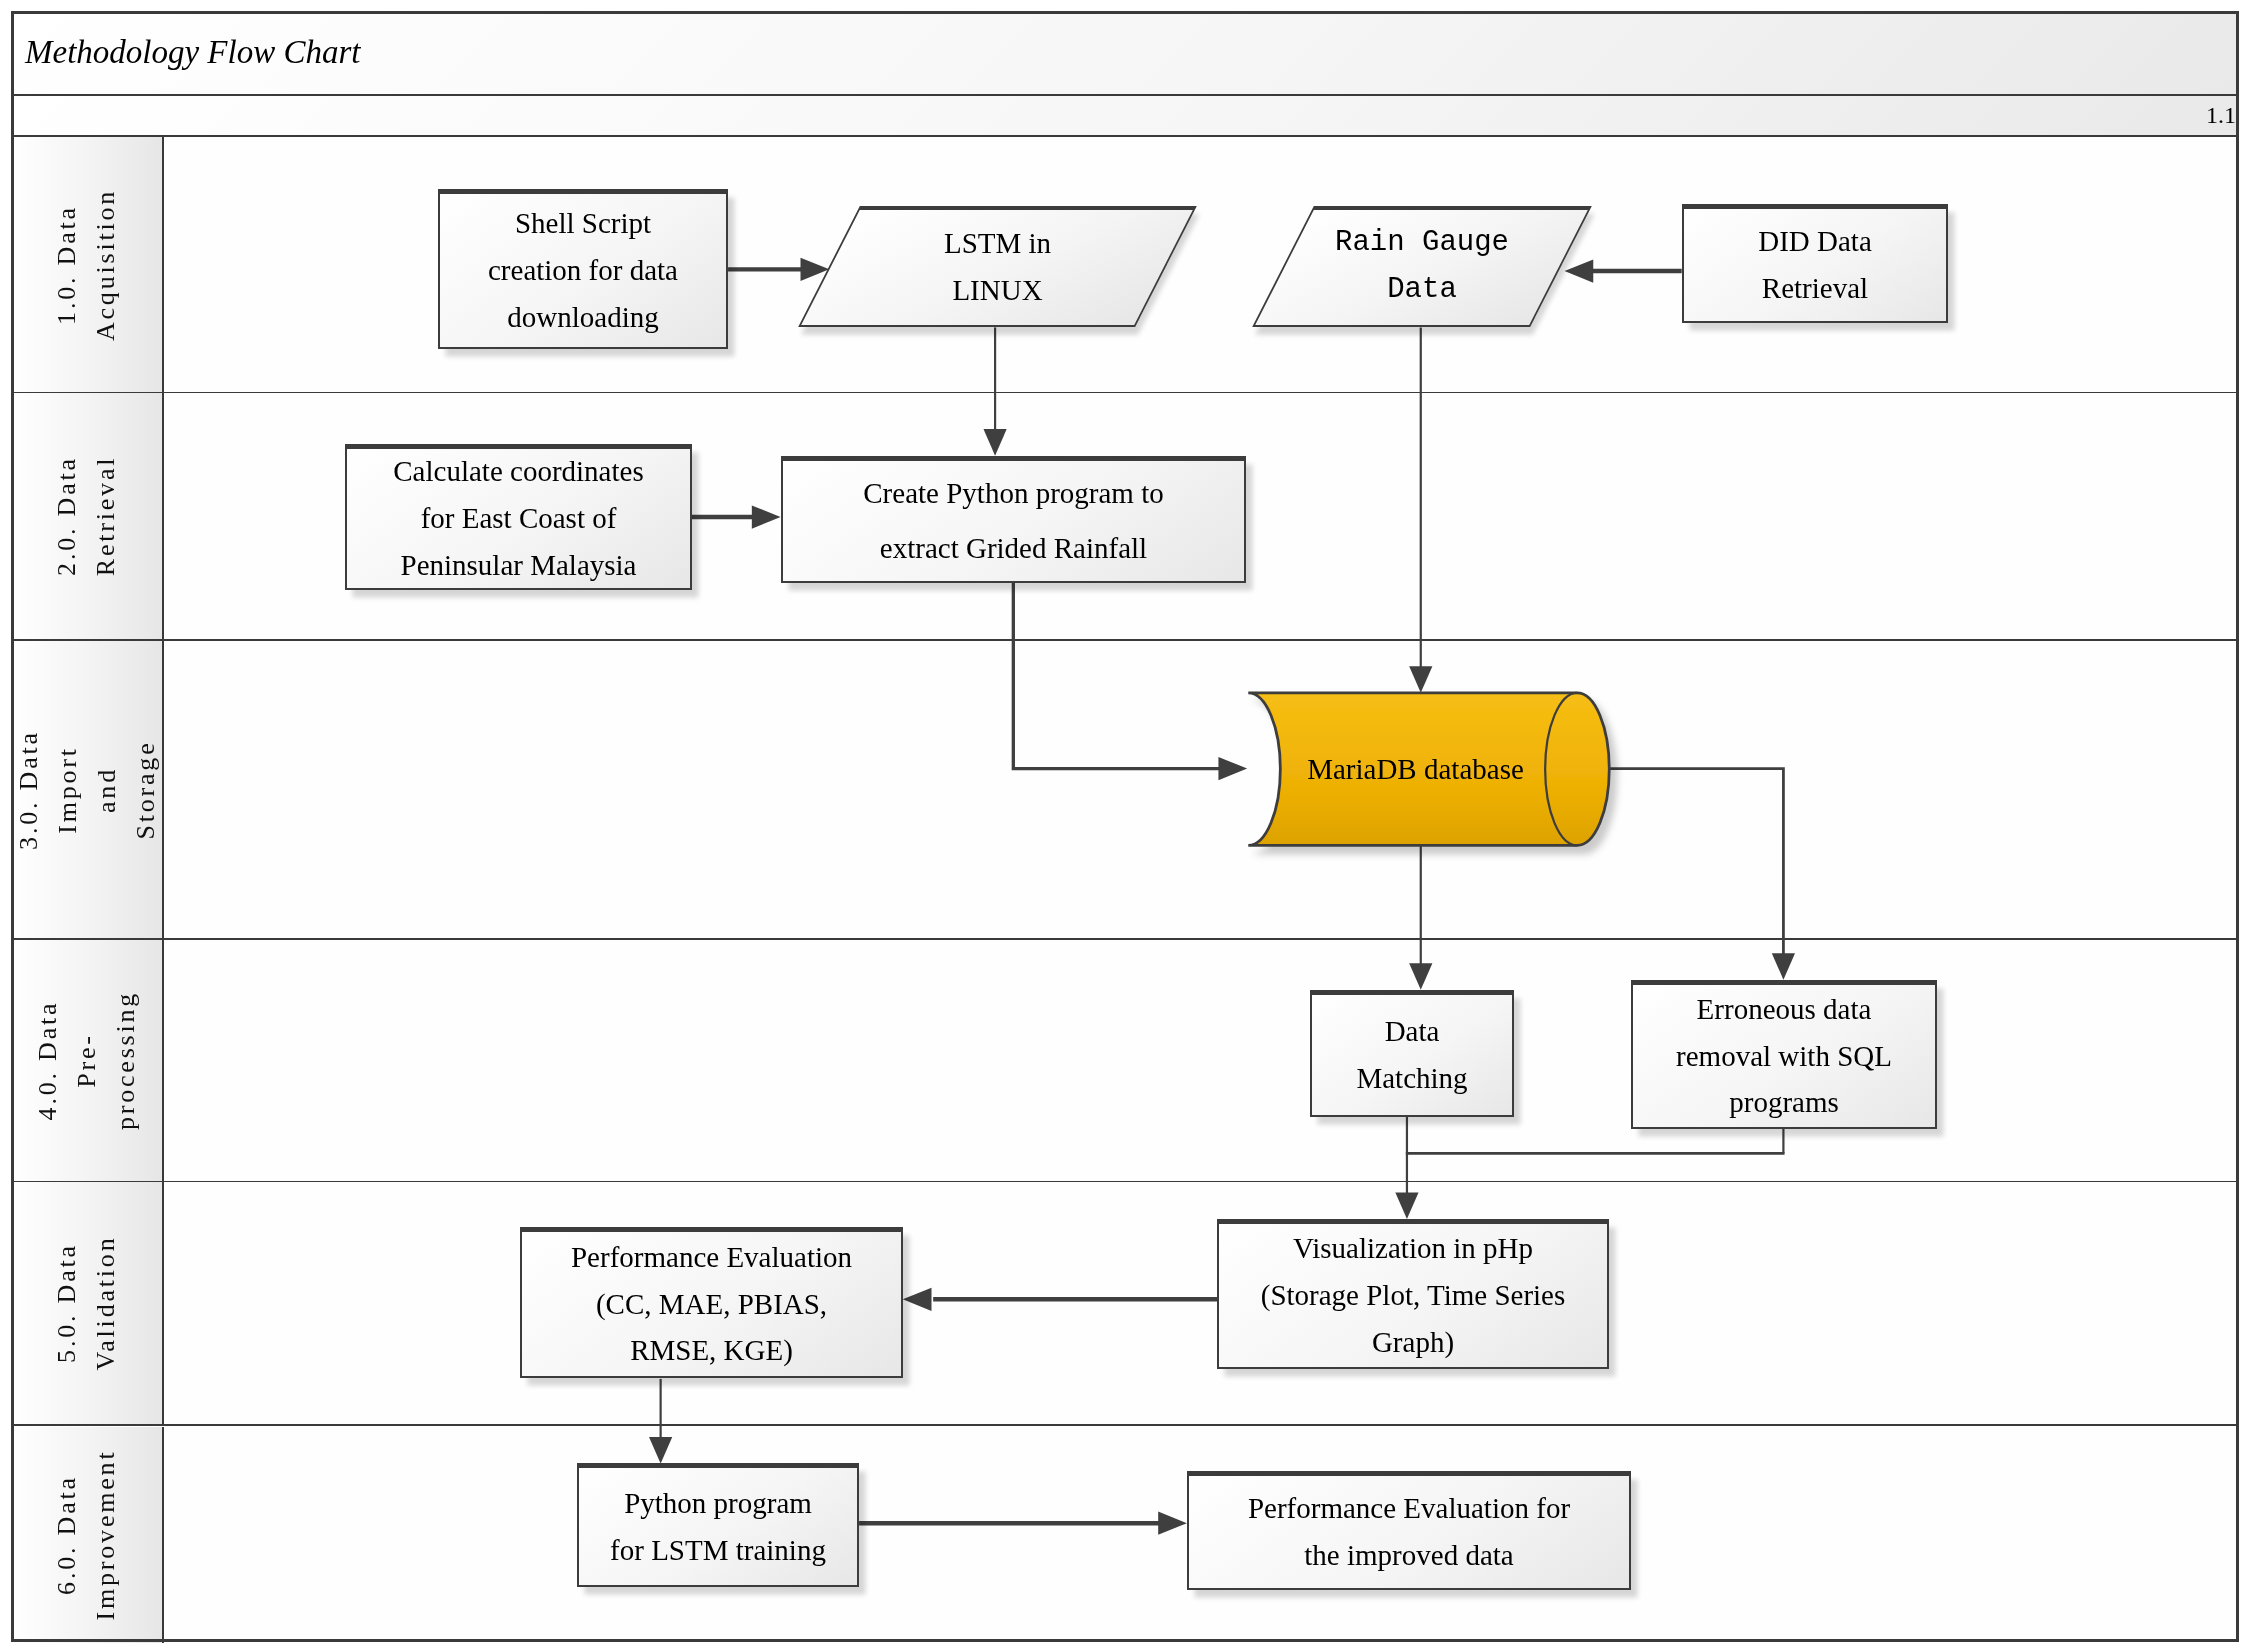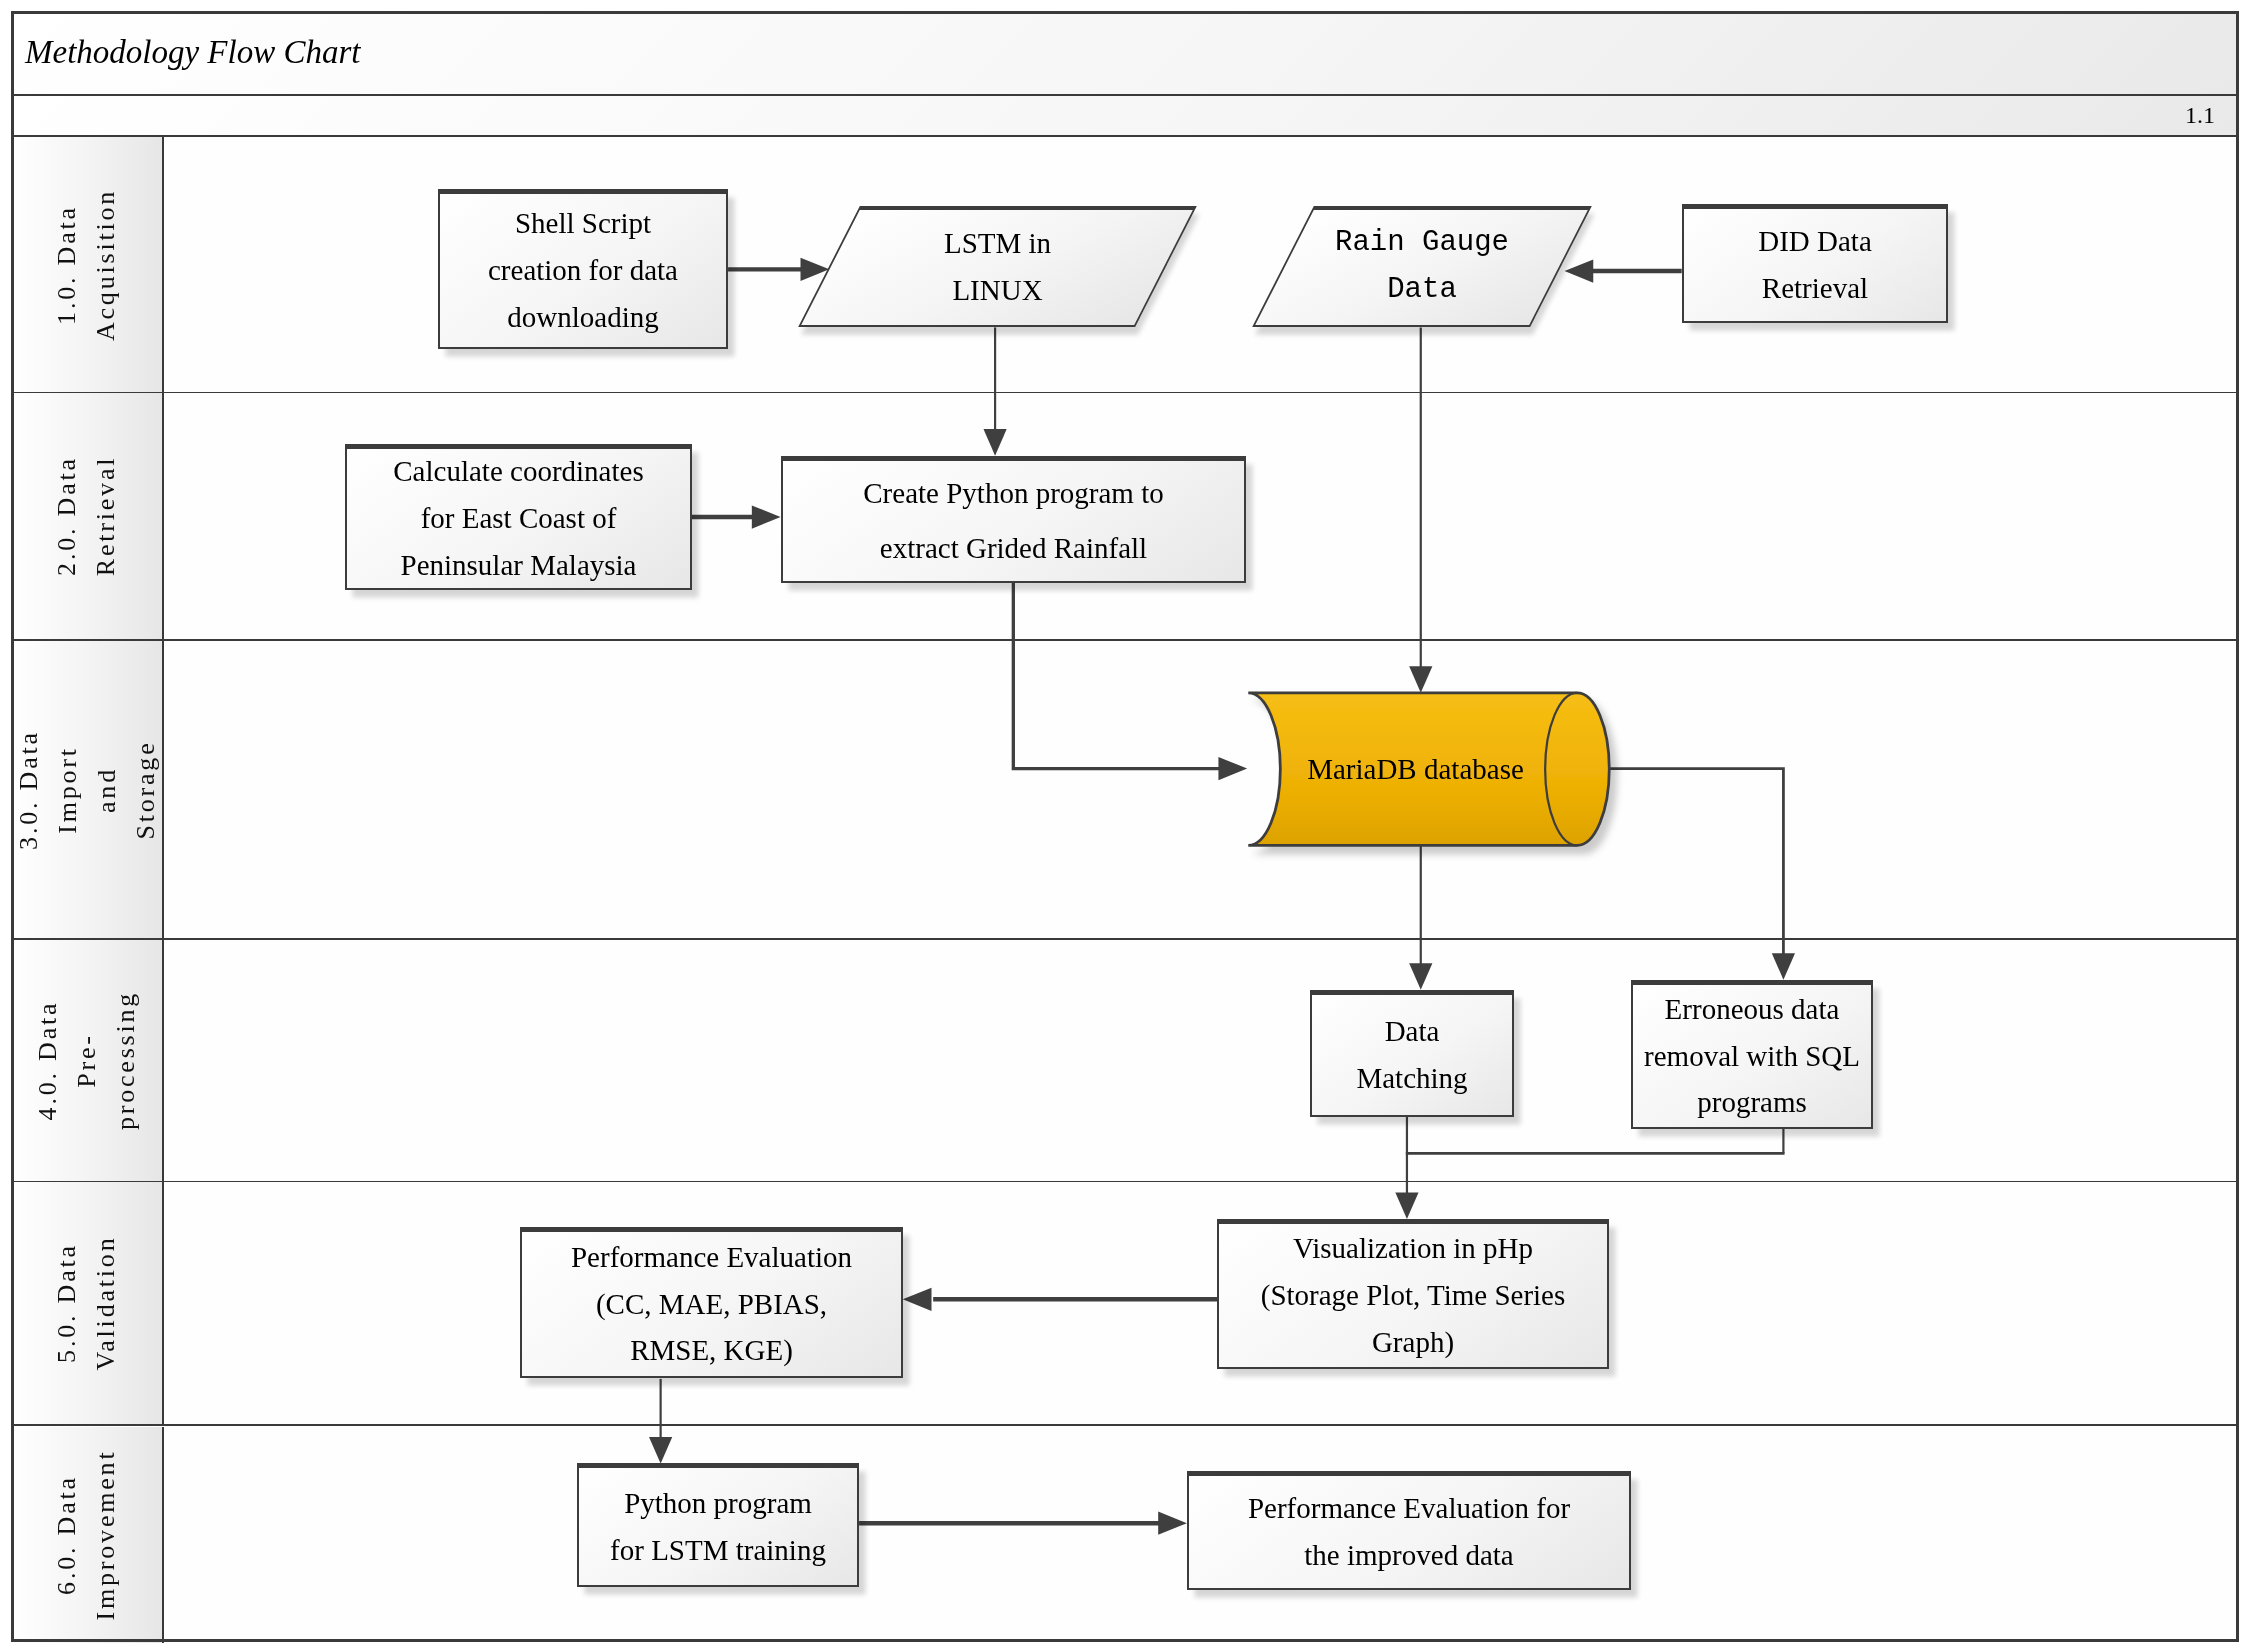--- a/index.html
+++ b/index.html
@@ -8,21 +8,21 @@
     font-family:"Liberation Serif","DejaVu Serif",serif; color:#000;
     overflow:hidden;
   }
   
   .frame{position:absolute; left:11px; top:11px; width:2228px; height:1631px;
          border:3.9px solid #3a3a3a; box-sizing:border-box; z-index:3; pointer-events:none;}
   .row{position:absolute; left:11px; width:2228px; box-sizing:border-box;
        border-bottom:2.8px solid #3a3a3a; z-index:0;}
   .bar{background:linear-gradient(135deg,#ffffff 0%,#f6f6f6 55%,#e9e9e9 100%);}
   .title-row{display:flex; align-items:center; padding-left:14px; font-size:33px;font-style:italic;}
-  .rev-row{display:flex; align-items:center; justify-content:flex-end; padding-right:24px; font-size:24px;}
+  .rev-row{display:flex; align-items:center; justify-content:flex-end; padding-right:3px; font-size:24px;}
   .lane{background:#fefefe;}
   .lane-cell{position:absolute; left:0; top:0; bottom:0; width:153px;
              border-right:2.8px solid #3a3a3a; box-sizing:border-box;
              background:linear-gradient(90deg,#ffffff 0%,#f3f3f3 55%,#e6e6e6 100%);
              display:flex; align-items:center; justify-content:center; overflow:visible;}
   .vlabel{transform:rotate(-90deg); white-space:pre-line; text-align:center;
           font-size:26px; line-height:1.5; letter-spacing:2.8px; color:#111;}
   
   .wires{position:absolute; left:0; top:0; z-index:1;}
   
@@ -168,21 +168,21 @@
 Peninsular Malaysia</div>
 
   <div class="node proc" style="left:781px;top:456px;width:465px;height:127px;line-height:1.9;">Create Python program to
 extract Grided Rainfall</div>
 
   <div class="db-label" style="left:1266px;top:702px;width:299px;height:135px;">MariaDB database</div>
 
   <div class="node proc" style="left:1310px;top:990px;width:204px;height:127px;">Data
 Matching</div>
 
-  <div class="node proc" style="left:1631px;top:980px;width:242px;height:149px;">Erroneous data
+  <div class="node proc" style="left:1631px;top:980px;width:306px;height:149px;">Erroneous data
 removal with SQL
 programs</div>
 
   <div class="node proc" style="left:520px;top:1227px;width:383px;height:151px;">Performance Evaluation
 (CC, MAE, PBIAS,
 RMSE, KGE)</div>
 
   <div class="node proc" style="left:1217px;top:1219px;width:392px;height:150px;">Visualization in pHp
 (Storage Plot, Time Series
 Graph)</div>

